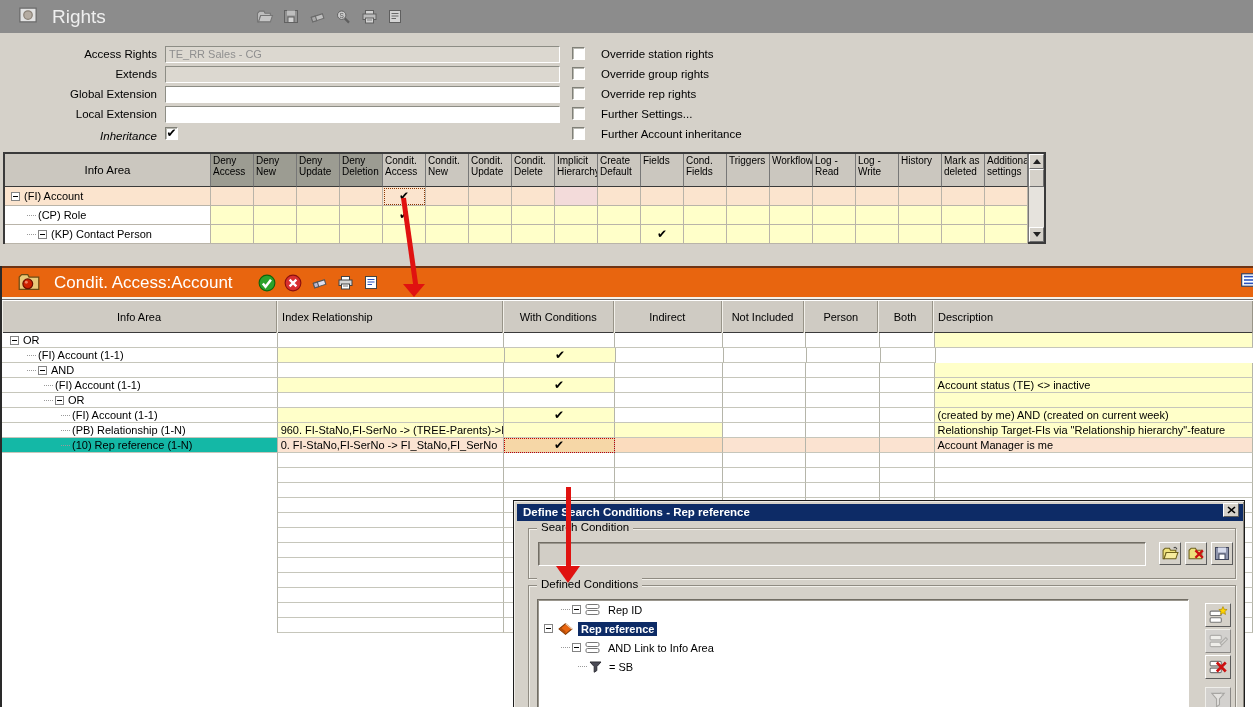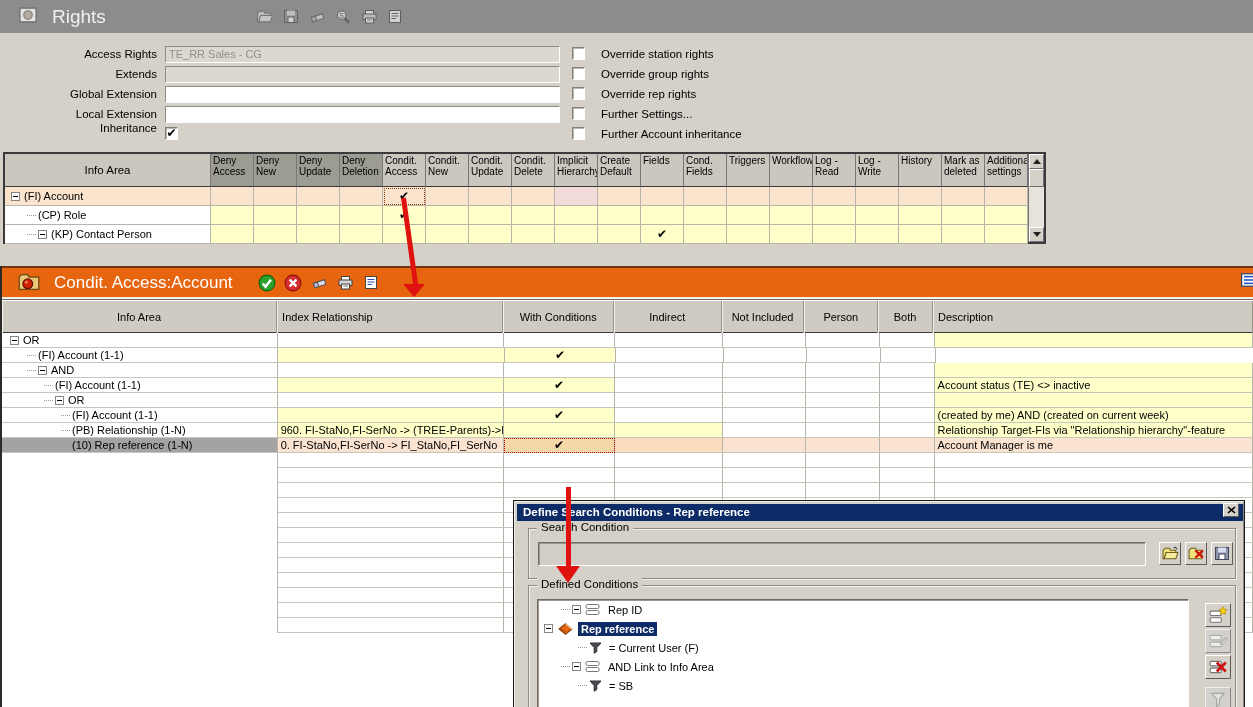--- a/index.html
+++ b/index.html
@@ -164,21 +164,21 @@
 
   <div id="w1-form">
       <div class="frm-label" style="top: 46px;">Access Rights</div>
       <div class="frm-field frm-ro" style="top: 46px;">TE_RR Sales - CG</div>
       <div class="frm-label" style="top: 66px;">Extends</div>
       <div class="frm-field frm-ro" style="top: 66px;"></div>
       <div class="frm-label" style="top: 86px;">Global Extension</div>
       <div class="frm-field" style="top: 86px;"></div>
       <div class="frm-label" style="top: 106px;">Local Extension</div>
       <div class="frm-field" style="top: 106px;"></div>
-      <div class="frm-label" style="top: 120px;">Inheritance</div>
+      <div class="frm-label" style="top: 128px; font-style: italic;">Inheritance</div>
       <div class="cbox" style="left: 165px; top: 127px;">✔</div>
       <div class="cbox" style="left: 572px; top: 47px;"></div>
       <div class="opt-label" style="top: 47px; text-align: center;">Override station rights</div>
       <div class="cbox" style="left: 572px; top: 67px;"></div>
       <div class="opt-label" style="top: 67px;">Override group rights</div>
       <div class="cbox" style="left: 572px; top: 87px;"></div>
       <div class="opt-label" style="top: 87px;">Override rep rights</div>
       <div class="cbox" style="left: 572px; top: 107px;"></div>
       <div class="opt-label" style="top: 107px;">Further Settings...</div>
       <div class="cbox" style="left: 572px; top: 127px;"></div>
@@ -469,21 +469,21 @@
           </div>
           <div class="g2c ylw" style="width: 227px;">960. FI-StaNo,FI-SerNo -&gt; (TREE-Parents)-&gt;FI</div>
           <div class="g2c center ylw" style="width: 111px;"></div>
           <div class="g2c center ylw" style="width: 108px;"></div>
           <div class="g2c center" style="width: 83px;"></div>
           <div class="g2c center" style="width: 74px;"></div>
           <div class="g2c center" style="width: 55px;"></div>
           <div class="g2c ylw" style="width: 319px;">Relationship Target-FIs via "Relationship hierarchy"-feature</div>
         </div>
         <div class="g2row">
-          <div class="g2c" style="width: 276px; padding-left: 59px; background: #a3a3a3;">
+          <div class="g2c" style="width: 276px; padding-left: 59px; background: #14b8a6;">
             <span class="stub"></span>
             <span>(10) Rep reference (1-N)</span>
           </div>
           <div class="g2c" style="width: 227px; background: rgb(251, 227, 209);">0. FI-StaNo,FI-SerNo -&gt; FI_StaNo,FI_SerNo</div>
           <div class="g2c center ylw focus2" style="width: 111px; background: rgb(246, 215, 167);">
             <span class="chk">✔</span>
           </div>
           <div class="g2c center" style="width: 108px; background: rgb(251, 220, 190);"></div>
           <div class="g2c center" style="width: 83px; background: rgb(251, 227, 209);"></div>
           <div class="g2c center" style="width: 74px; background: rgb(251, 227, 209);"></div>
@@ -672,29 +672,20 @@
             </span>
             <span style="margin-right: 4px; display: inline-flex;">
               <svg width="17" height="14" viewBox="0 0 16 13">
                 <path d="M2 6.5 L8 1.5 14 6.5 8 11.5z" fill="#E8650F" stroke="#7c3500"></path>
                 <path d="M2 6.5 L8 11.5 8 8.5 3.5 5z" fill="#B64E08"></path>
                 <path d="M8 1.5 L14 6.5" stroke="#FFD9B8"></path>
               </svg>
             </span>
             <span class="tlabel tsel">Rep reference</span>
           </div>
-          <div class="trow" style="padding-left: 40px;">
-            <span class="stub"></span>
-            <span style="margin-right: 4px; display: inline-flex;">
-              <svg width="13" height="12" viewBox="0 0 13 12">
-                <path d="M1 1 h11 l-4.2 4.6 v4 l-2.6 1.6 v-5.6z" fill="#4A4A55" stroke="#2c2c33"></path>
-              </svg>
-            </span>
-            <span class="tlabel">= Current User (F)</span>
-          </div>
           <div class="trow" style="padding-left: 23px;">
             <span class="stub"></span>
             <span class="exp">
               <i></i>
             </span>
             <span style="margin-right: 4px; display: inline-flex;">
               <svg width="16" height="13" viewBox="0 0 16 13">
                 <rect x="1" y="1.5" width="13" height="4" rx="1.4" fill="#FFF" stroke="#777"></rect>
                 <rect x="1" y="7.5" width="13" height="4" rx="1.4" fill="#FFF" stroke="#777"></rect>
               </svg>

